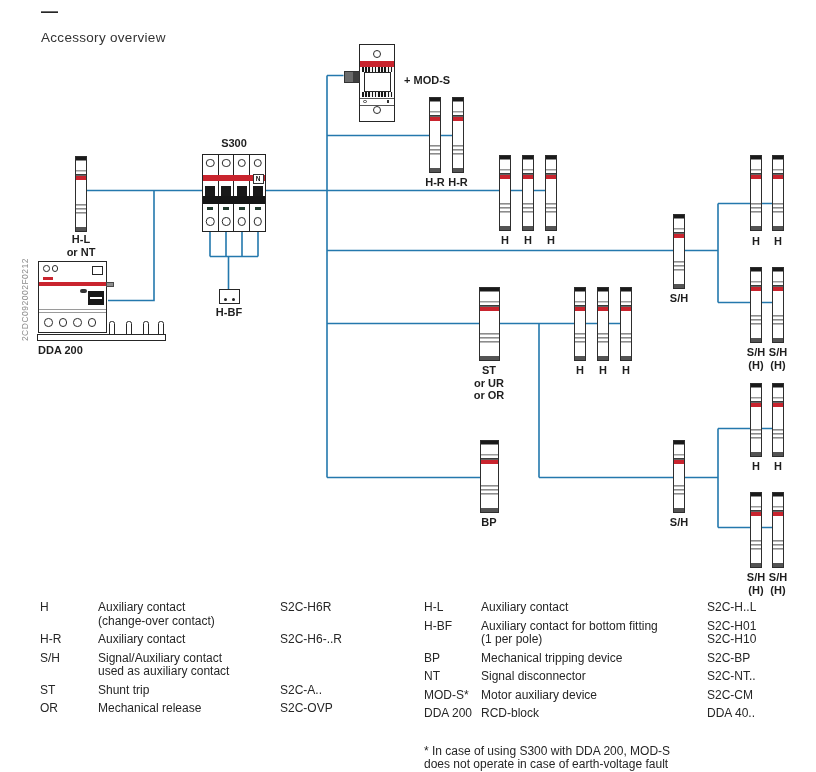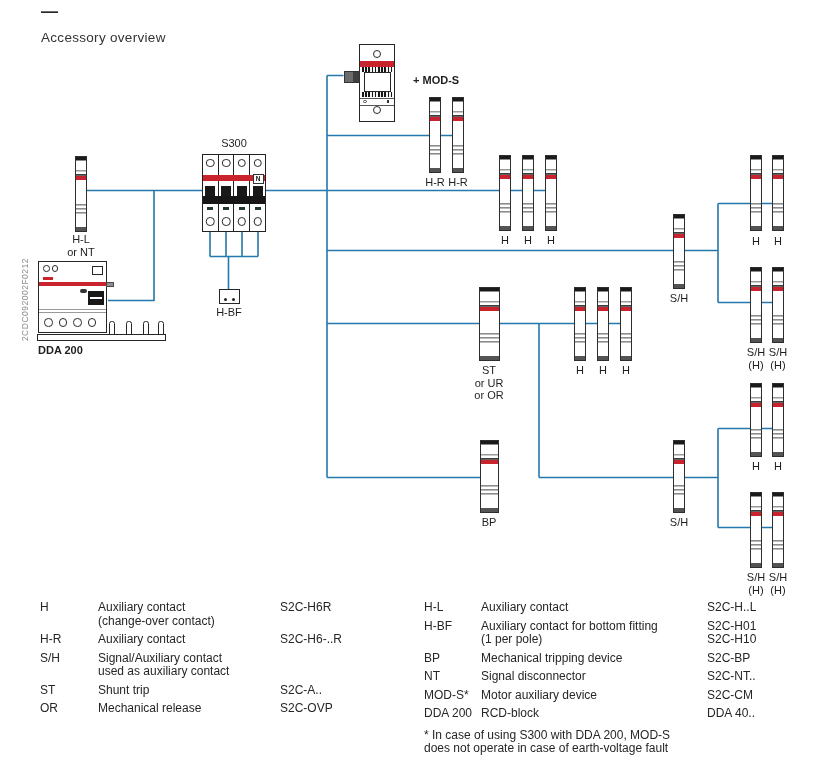--- a/index.html
+++ b/index.html
@@ -19,21 +19,21 @@
       linear-gradient(#9a9a9a,#9a9a9a),
       linear-gradient(#3c3c3c,#3c3c3c),
       linear-gradient(#c9242e,#c9242e),
       linear-gradient(#8c8c8c,#8c8c8c),
       linear-gradient(#8c8c8c,#8c8c8c),
       linear-gradient(#8c8c8c,#8c8c8c),
       linear-gradient(#545454,#545454);
     background-size:100% 3.5px,100% 1.5px,100% 1.8px,100% 4px,100% 1.6px,100% 1.6px,100% 1.6px,100% 4px;
     background-position:0 0,0 13px,0 16.5px,0 19px,0 calc(100% - 25px),0 calc(100% - 21px),0 calc(100% - 17px),0 100%;}
   
-  .dlabel{position:absolute;transform:translateX(-50%);font-weight:normal;font-size:11px;
+  .dlabel{position:absolute;transform:translateX(-50%);font-weight:bold;font-size:11px;
     line-height:12.5px;text-align:center;white-space:pre-line;color:#1e1e1e;}
   .dlabel-left{position:absolute;font-weight:bold;font-size:11px;line-height:12.5px;
     white-space:pre-line;color:#1e1e1e;}
   
   .s300{position:absolute;left:202px;top:154px;width:64px;height:78px;display:flex;}
   .mod{position:relative;flex:1;background:#fff;border:1.1px solid #222;margin-left:-1.1px;box-sizing:border-box;}
   .mod:first-child{margin-left:0;}
   .mod::before,.mod::after{content:"";position:absolute;left:50%;transform:translateX(-50%);
     width:8.5px;height:8.5px;border:1.6px solid #2b2b2b;border-radius:50%;box-sizing:border-box;background:#fff;}
   .mod::before{top:3.5px;}
@@ -93,21 +93,21 @@
   .side-code{position:absolute;left:20px;top:258px;writing-mode:vertical-rl;transform:rotate(180deg);
     font-size:8.5px;letter-spacing:.5px;color:#8c8c8c;}
   
   .legend{position:absolute;top:601px;font-size:12px;line-height:13.5px;color:#262626;}
   .lg-left{left:40px;width:380px;}
   .lg-right{left:424px;width:392px;}
   .lg-row{display:grid;margin-bottom:5px;}
   .lg-left .lg-row{grid-template-columns:58px 182px 1fr;}
   .lg-right .lg-row{grid-template-columns:57px 226px 1fr;}
   .lg-row span{white-space:pre-line;}
-  .footnote{margin-top:8px;white-space:pre-line;}
+  .footnote{margin-top:24px;white-space:pre-line;}
 </style>
 </head>
 <body>
 
 <div class="page">
 
   <div class="hdr-dash">—</div>
   <div class="hdr-title">Accessory overview</div>
 
   <svg class="wires" width="816" height="772">
@@ -163,21 +163,21 @@
   <div class="mods">
     <div class="m-c1"></div>
     <div class="m-red"></div>
     <div class="m-h1"></div>
     <div class="m-win"></div>
     <div class="m-h2"></div>
     <div class="m-row"></div>
     <div class="m-c2"></div>
     <div class="m-knob"></div>
   </div>
-  <div class="dlabel-left" style="left:413px;top:74px">+ MOD-S</div>
+  <div class="dlabel-left" style="left:404px;top:74px">+ MOD-S</div>
 
   <div class="strip" style="left:429px;top:97px"></div>
   <div class="strip" style="left:452px;top:97px"></div>
   <div class="dlabel" style="left:435px;top:176px">H-R</div>
   <div class="dlabel" style="left:458px;top:176px">H-R</div>
 
   <div class="strip" style="left:499px;top:155px"></div>
   <div class="strip" style="left:522px;top:155px"></div>
   <div class="strip" style="left:545px;top:155px"></div>
   <div class="dlabel" style="left:505px;top:234px">H</div>

